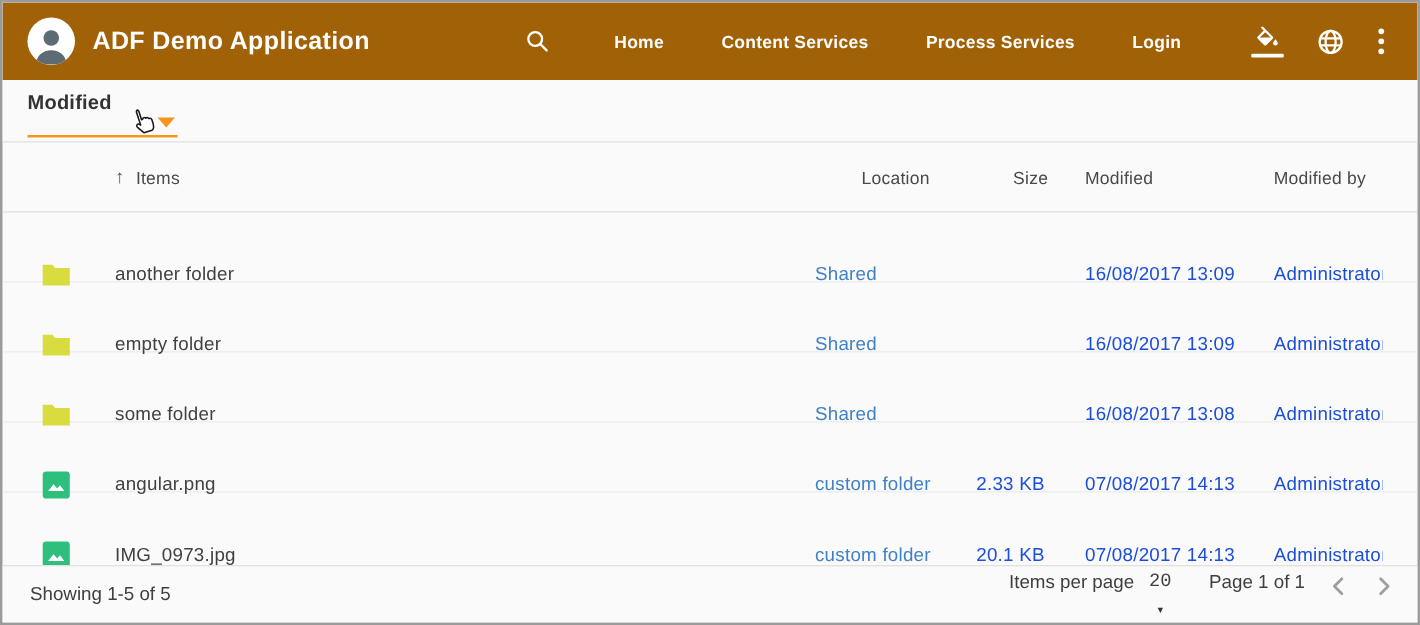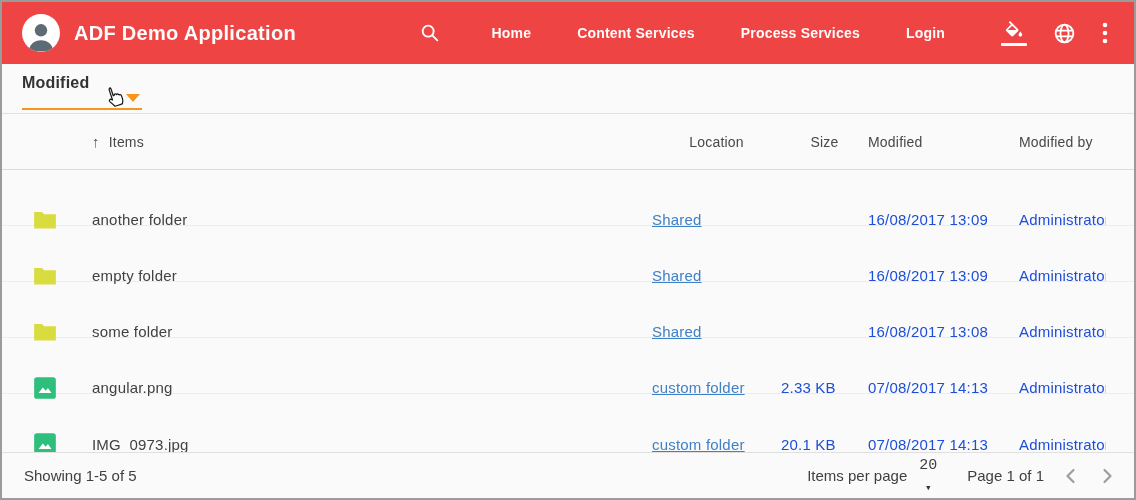--- a/index.html
+++ b/index.html
@@ -6,21 +6,21 @@
   html,body { background:#e9e9e9; }
   body { font-family: "Liberation Sans", sans-serif; }
   .frame {
     width: 1136px; height: 500px; margin: 0 auto;
     border: 2px solid #9b9b9b; background: #fafafa;
     display: flex; flex-direction: column; overflow: hidden;
   }
 
   
   .appbar {
-    height: 62px; flex: 0 0 62px; background: #ef4444;
+    height: 62px; flex: 0 0 62px; background: #a16207;
     display: flex; align-items: center; padding: 0 22px 0 20px;
     color: #fff;
   }
   .avatar {
     width: 38px; height: 38px; border-radius: 50%;
     background: #fff; overflow: hidden; flex: 0 0 38px;
     display: flex; align-items: flex-end; justify-content: center;
   }
   .app-title {
     margin-left: 14px; font-size: 20px; font-weight: 700;
@@ -75,30 +75,30 @@
   }
   .th { background:none;border:none;cursor:pointer; text-align:left; padding:0;
         font-family:"Liberation Sans", sans-serif; font-size:14px; color:#484848; letter-spacing:0.2px;}
   .th-name { display: flex; align-items: center; gap: 9px; }
   .sort-arrow { font-size: 15px; color: #555; }
   .th-center { text-align: center; }
   .trow { height: 56px; flex: 0 0 56px; border-bottom: 1px solid #ececec; cursor: pointer; }
   .trow:last-child { border-bottom: none; }
   .cell { font-size: 15px; color: #414141; letter-spacing: 0.2px; white-space: nowrap; overflow: hidden; margin-top: 44px; }
   .cell-muted { color: #1d4ed8; }
-  .loc-link { color: #3f80c6; text-decoration: underline; cursor: pointer; font-size: 15px; }
+  .loc-link { color: #3f80c6; cursor: pointer; font-size: 15px; }
   .file-icon { width: 26px; height: 26px; display: block; }
 
   
   .pager {
     height: 46px; flex: 0 0 46px; border-top: 1px solid #e0e0e0;
     display: flex; align-items: center; padding: 0 16px 0 22px;
     font-size: 15px; color: #3f3f3f; background: #fafafa;
   }
-  .pager-right { margin-left: auto; display: flex; align-items: center; }
+  .pager-right { margin-left: auto; display: flex; align-items: flex-start; }
   .ipp-select {
     background:none;border:none;cursor:pointer; display:flex; align-items:center; gap:7px;
     font-family:Liberation Mono, monospace; font-size:15px; color:#3f3f3f; margin-left: 12px; flex-direction: column;
   }
   .ipp-caret { font-size: 11px; color: #333; }
   .page-label { margin-left: 30px; }
   .chev-btn { background:none;border:none;cursor:pointer; padding:4px; margin-left: 16px; display:flex; align-items:center; }
   .chev-btn:first-of-type { margin-left: 28px; }
 </style>
 </head>

